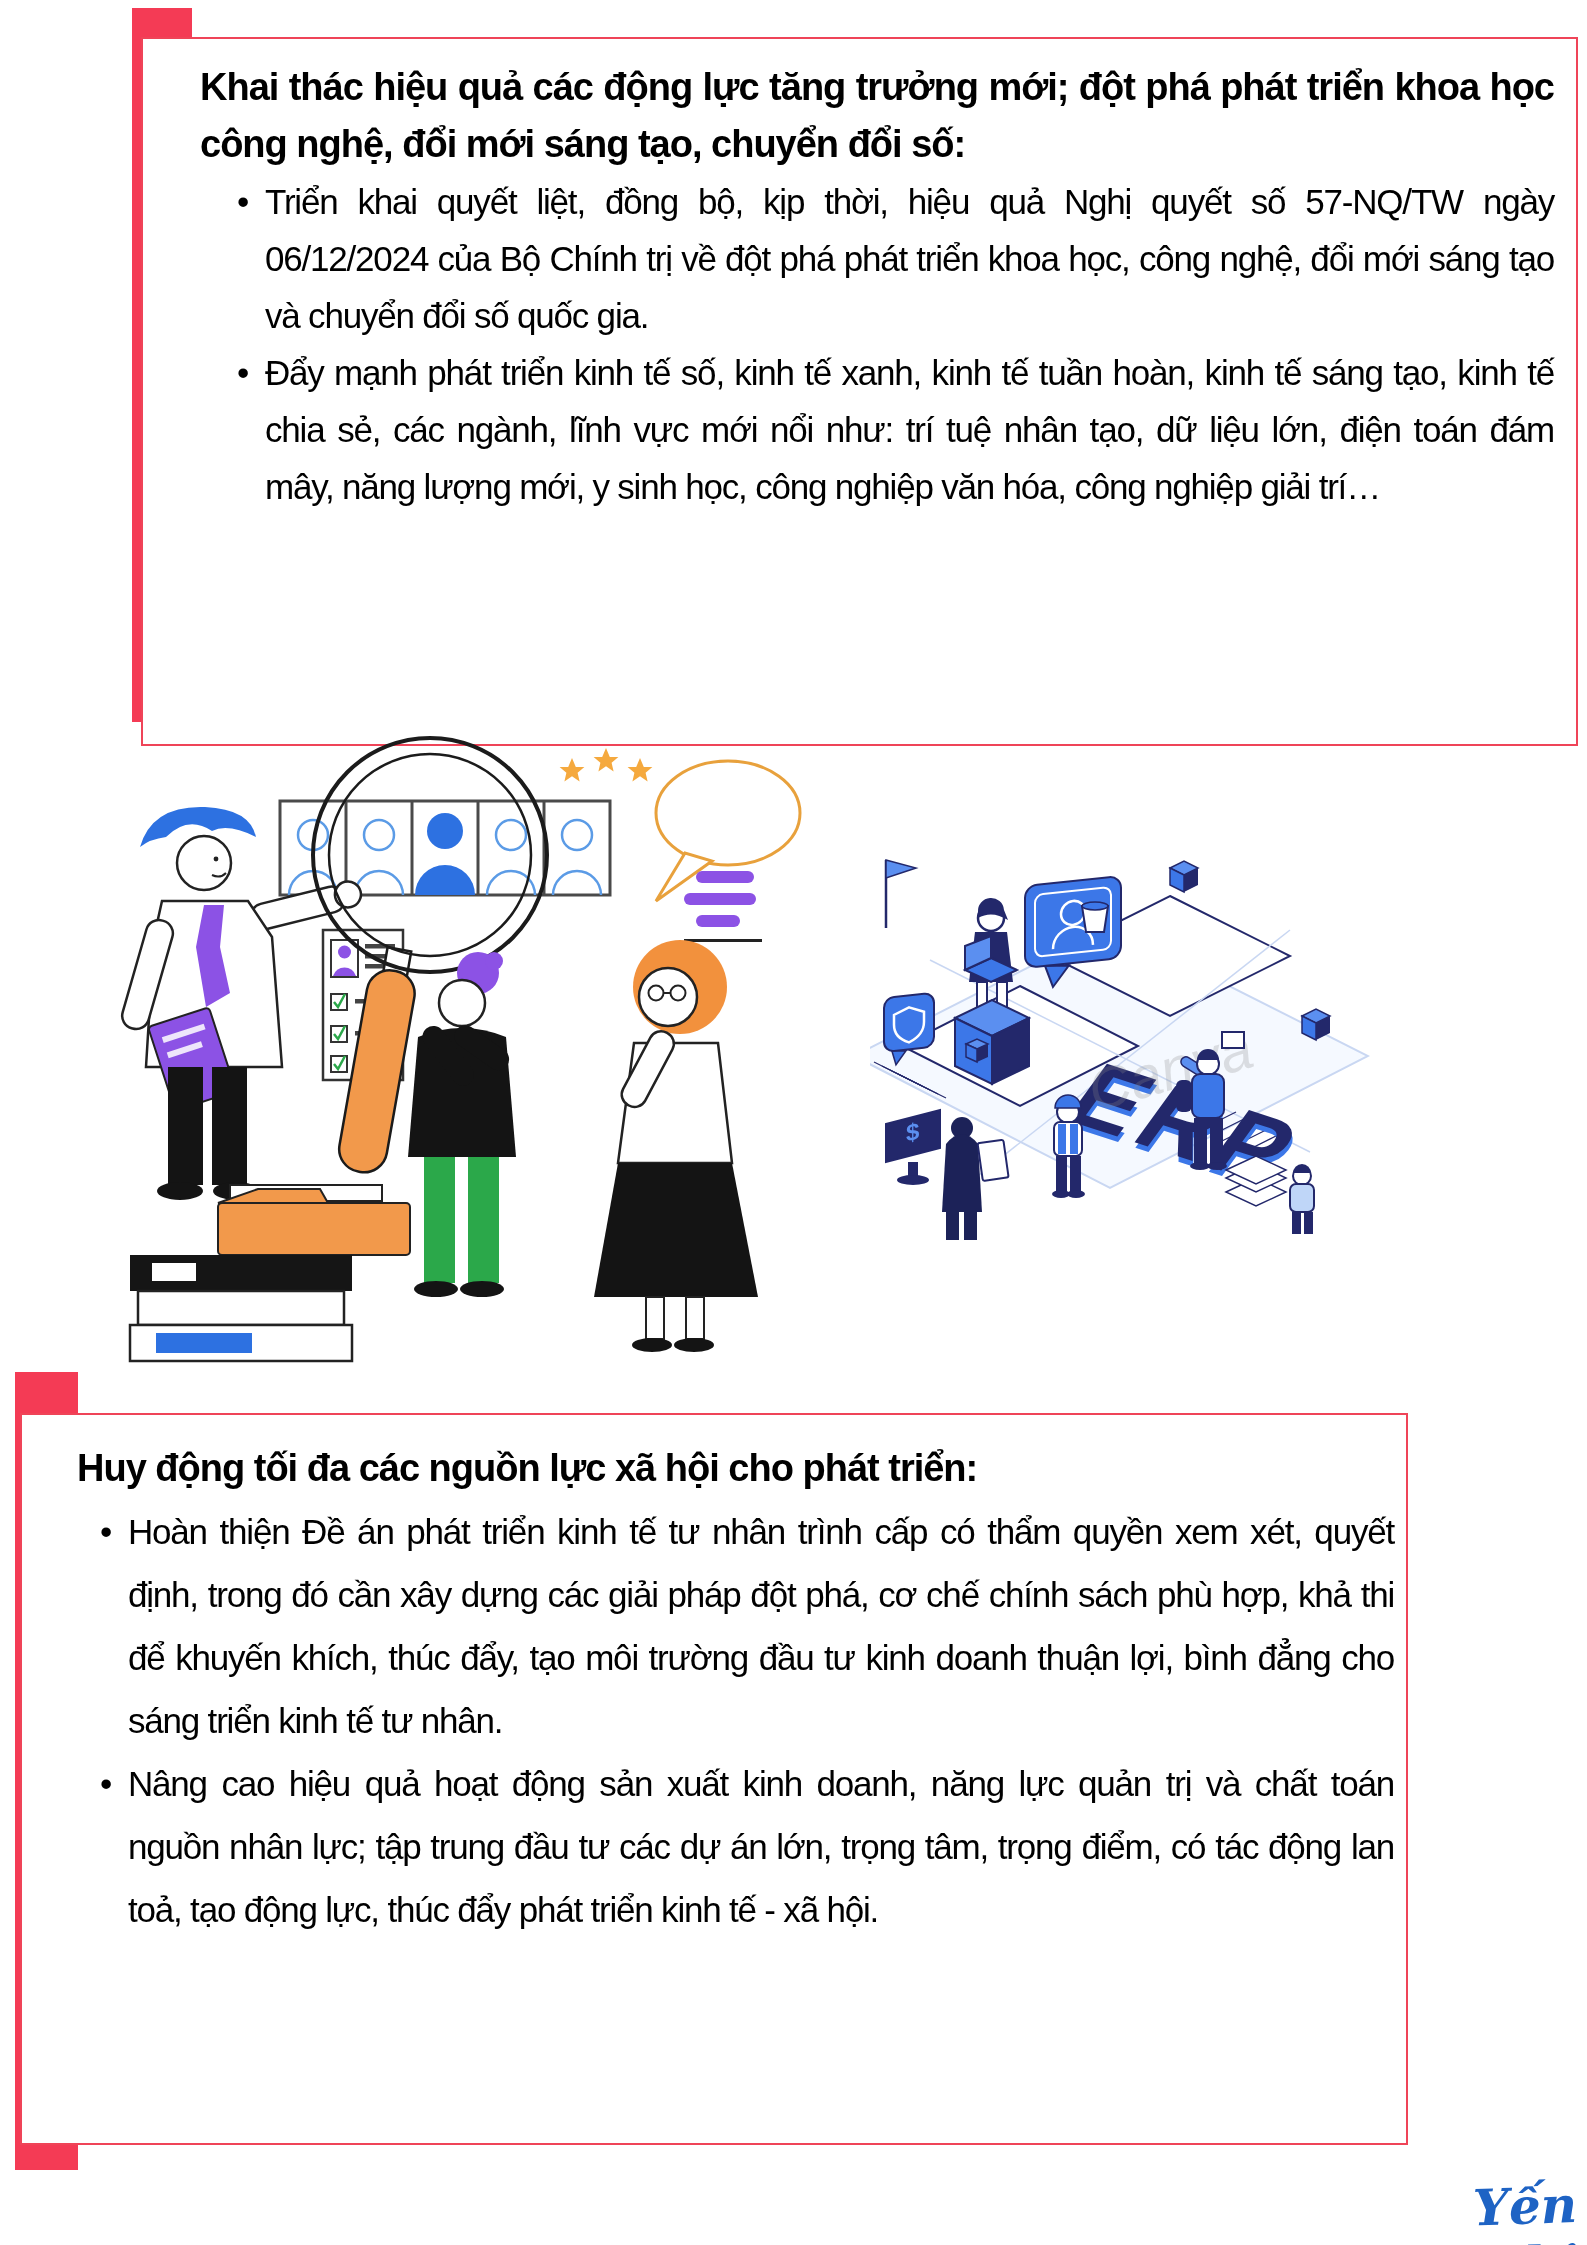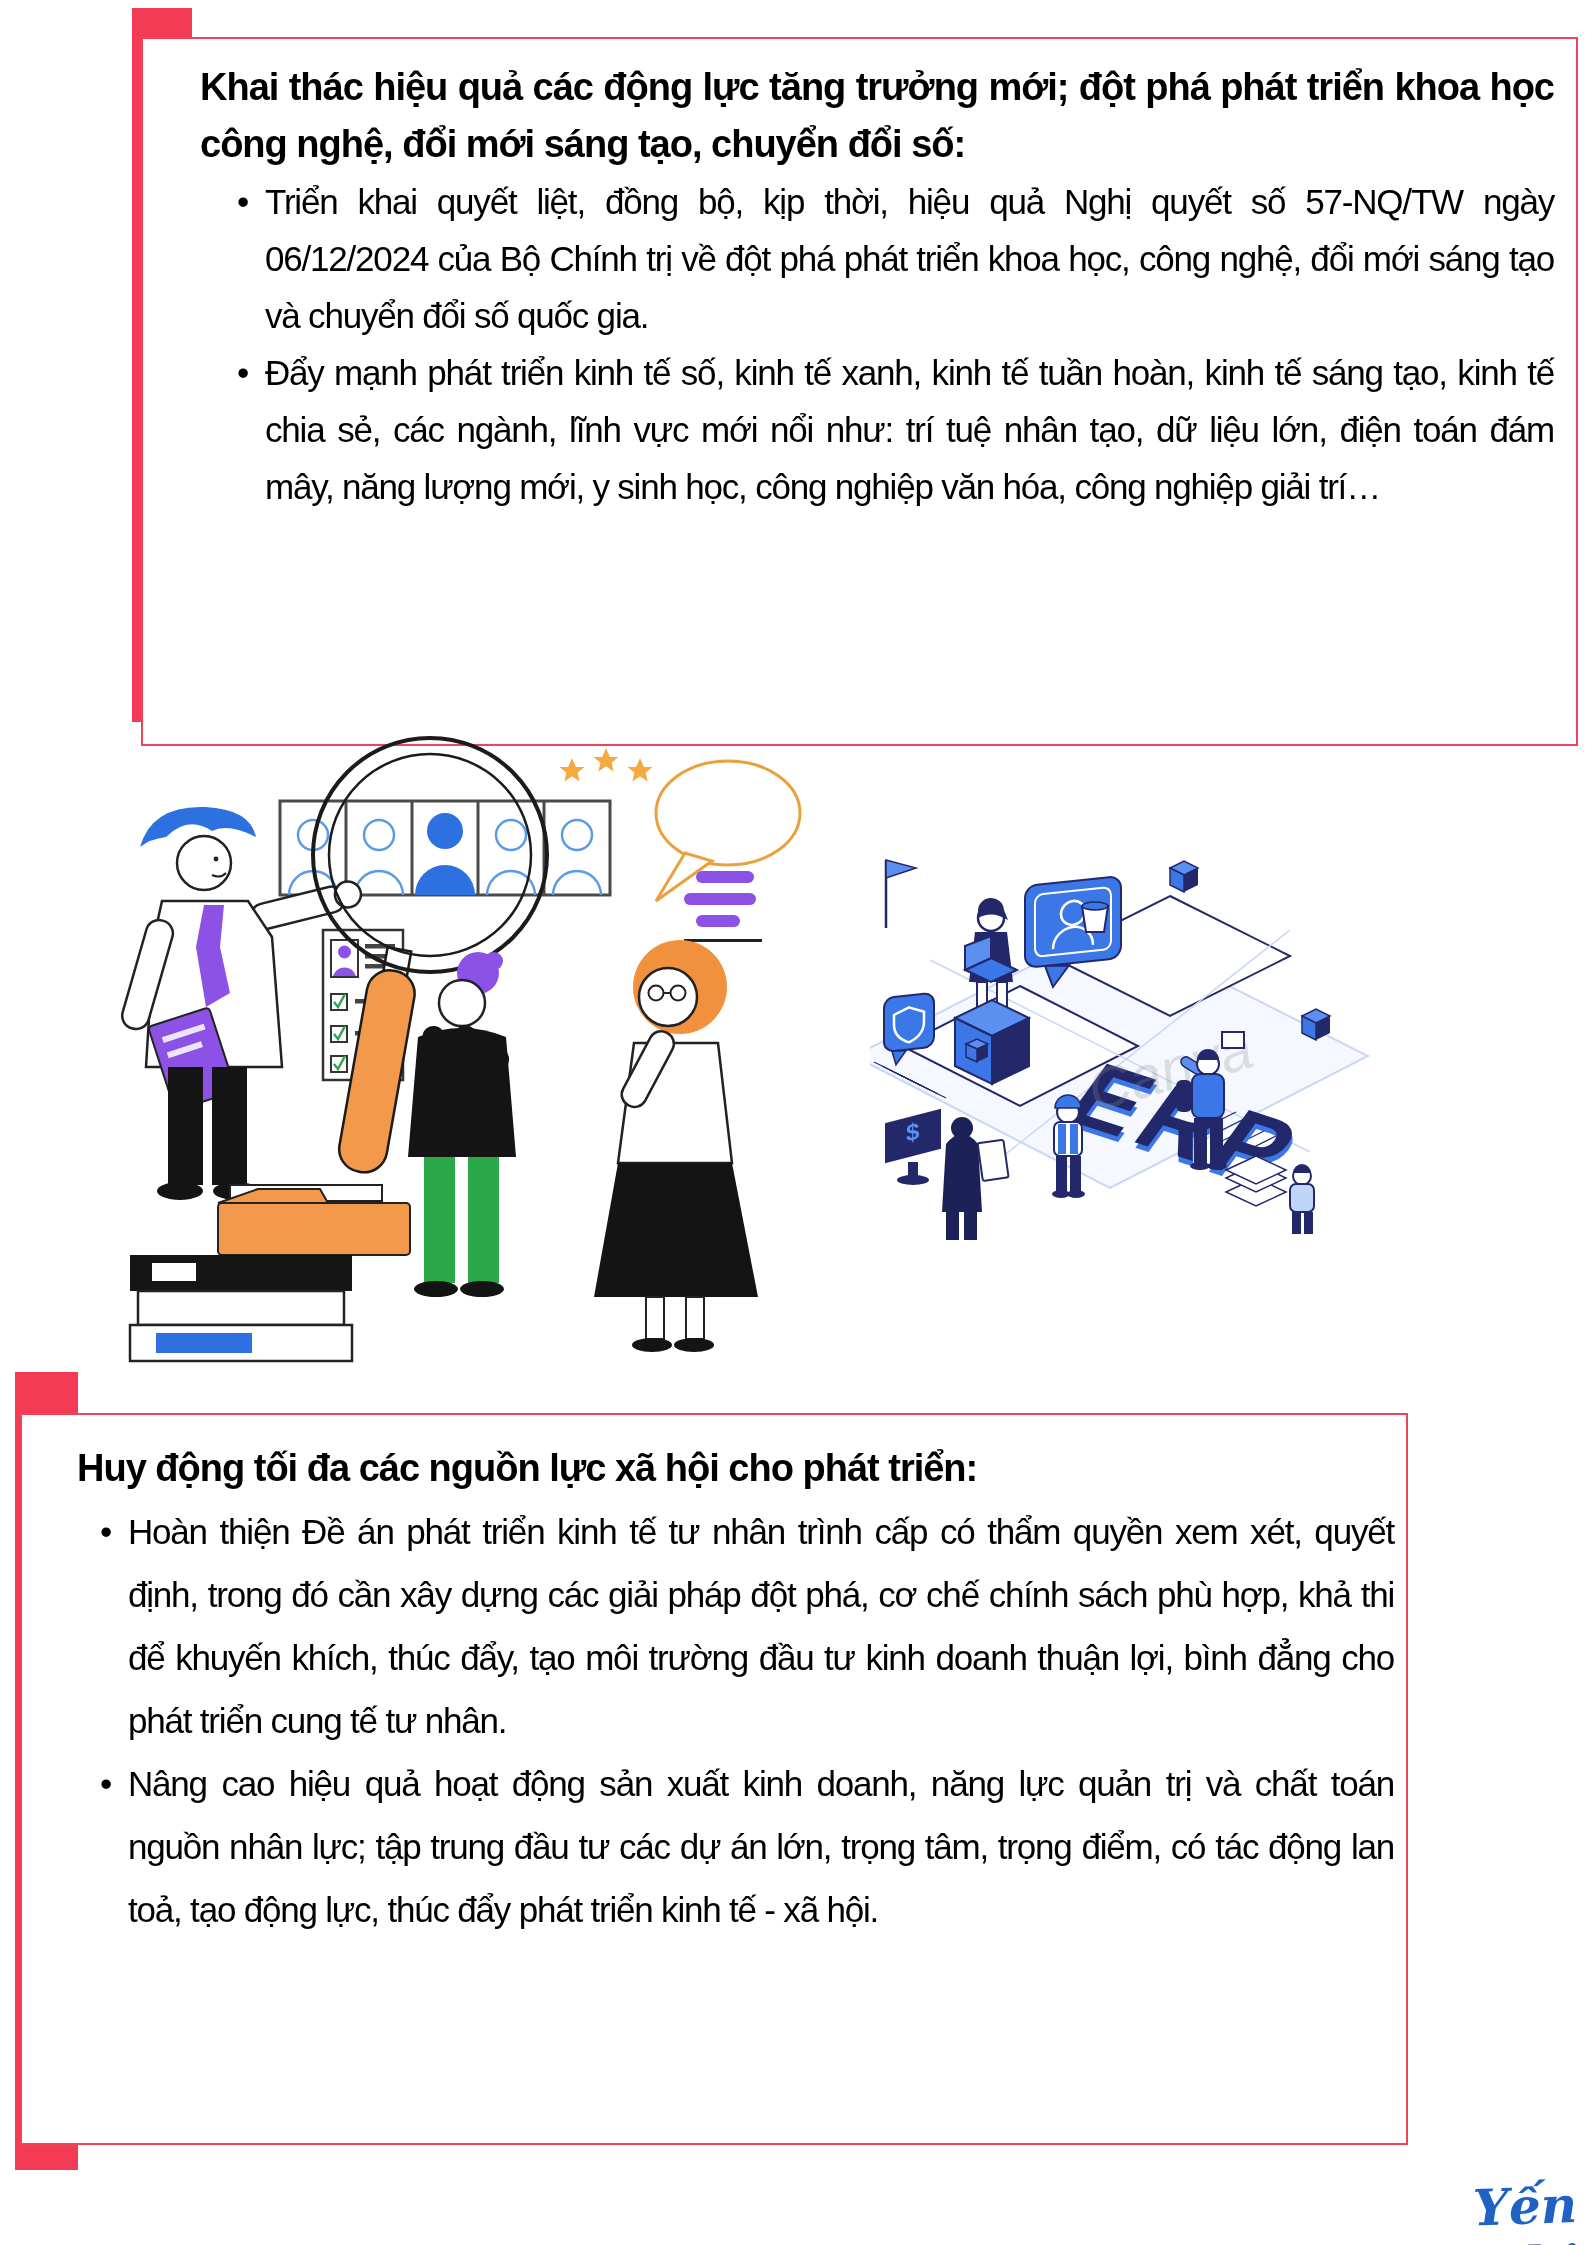--- a/index.html
+++ b/index.html
@@ -339,20 +339,20 @@
       <ellipse cx="13" cy="4" rx="13" ry="4" fill="#3c77e8" stroke="#23286b" stroke-width="1.5"></ellipse>
     </g>
   </svg>
 
   <div class="red-bar bar5">
     <span class="bar-number">5</span>
   </div>
   <div class="section-box box5">
     <p class="sec-heading">Huy động tối đa các nguồn lực xã hội cho phát triển:</p>
     <ul class="sec-list">
-      <li>Hoàn thiện Đề án phát triển kinh tế tư nhân trình cấp có thẩm quyền xem xét, quyết định, trong đó cần xây dựng các giải pháp đột phá, cơ chế chính sách phù hợp, khả thi để khuyến khích, thúc đẩy, tạo môi trường đầu tư kinh doanh thuận lợi, bình đẳng cho phát triển cung tế tư nhân.</li>
+      <li>Hoàn thiện Đề án phát triển kinh tế tư nhân trình cấp có thẩm quyền xem xét, quyết định, trong đó cần xây dựng các giải pháp đột phá, cơ chế chính sách phù hợp, khả thi để khuyến khích, thúc đẩy, tạo môi trường đầu tư kinh doanh thuận lợi, bình đẳng cho sáng triển kinh tế tư nhân.</li>
       <li>Nâng cao hiệu quả hoạt động sản xuất kinh doanh, năng lực quản trị và chất toán nguồn nhân lực; tập trung đầu tư các dự án lớn, trọng tâm, trọng điểm, có tác động lan toả, tạo động lực, thúc đẩy phát triển kinh tế - xã hội.</li>
     </ul>
   </div>
 
   <div class="signature">Yến Chi</div>
 
 </div>
 
 </body></html>

